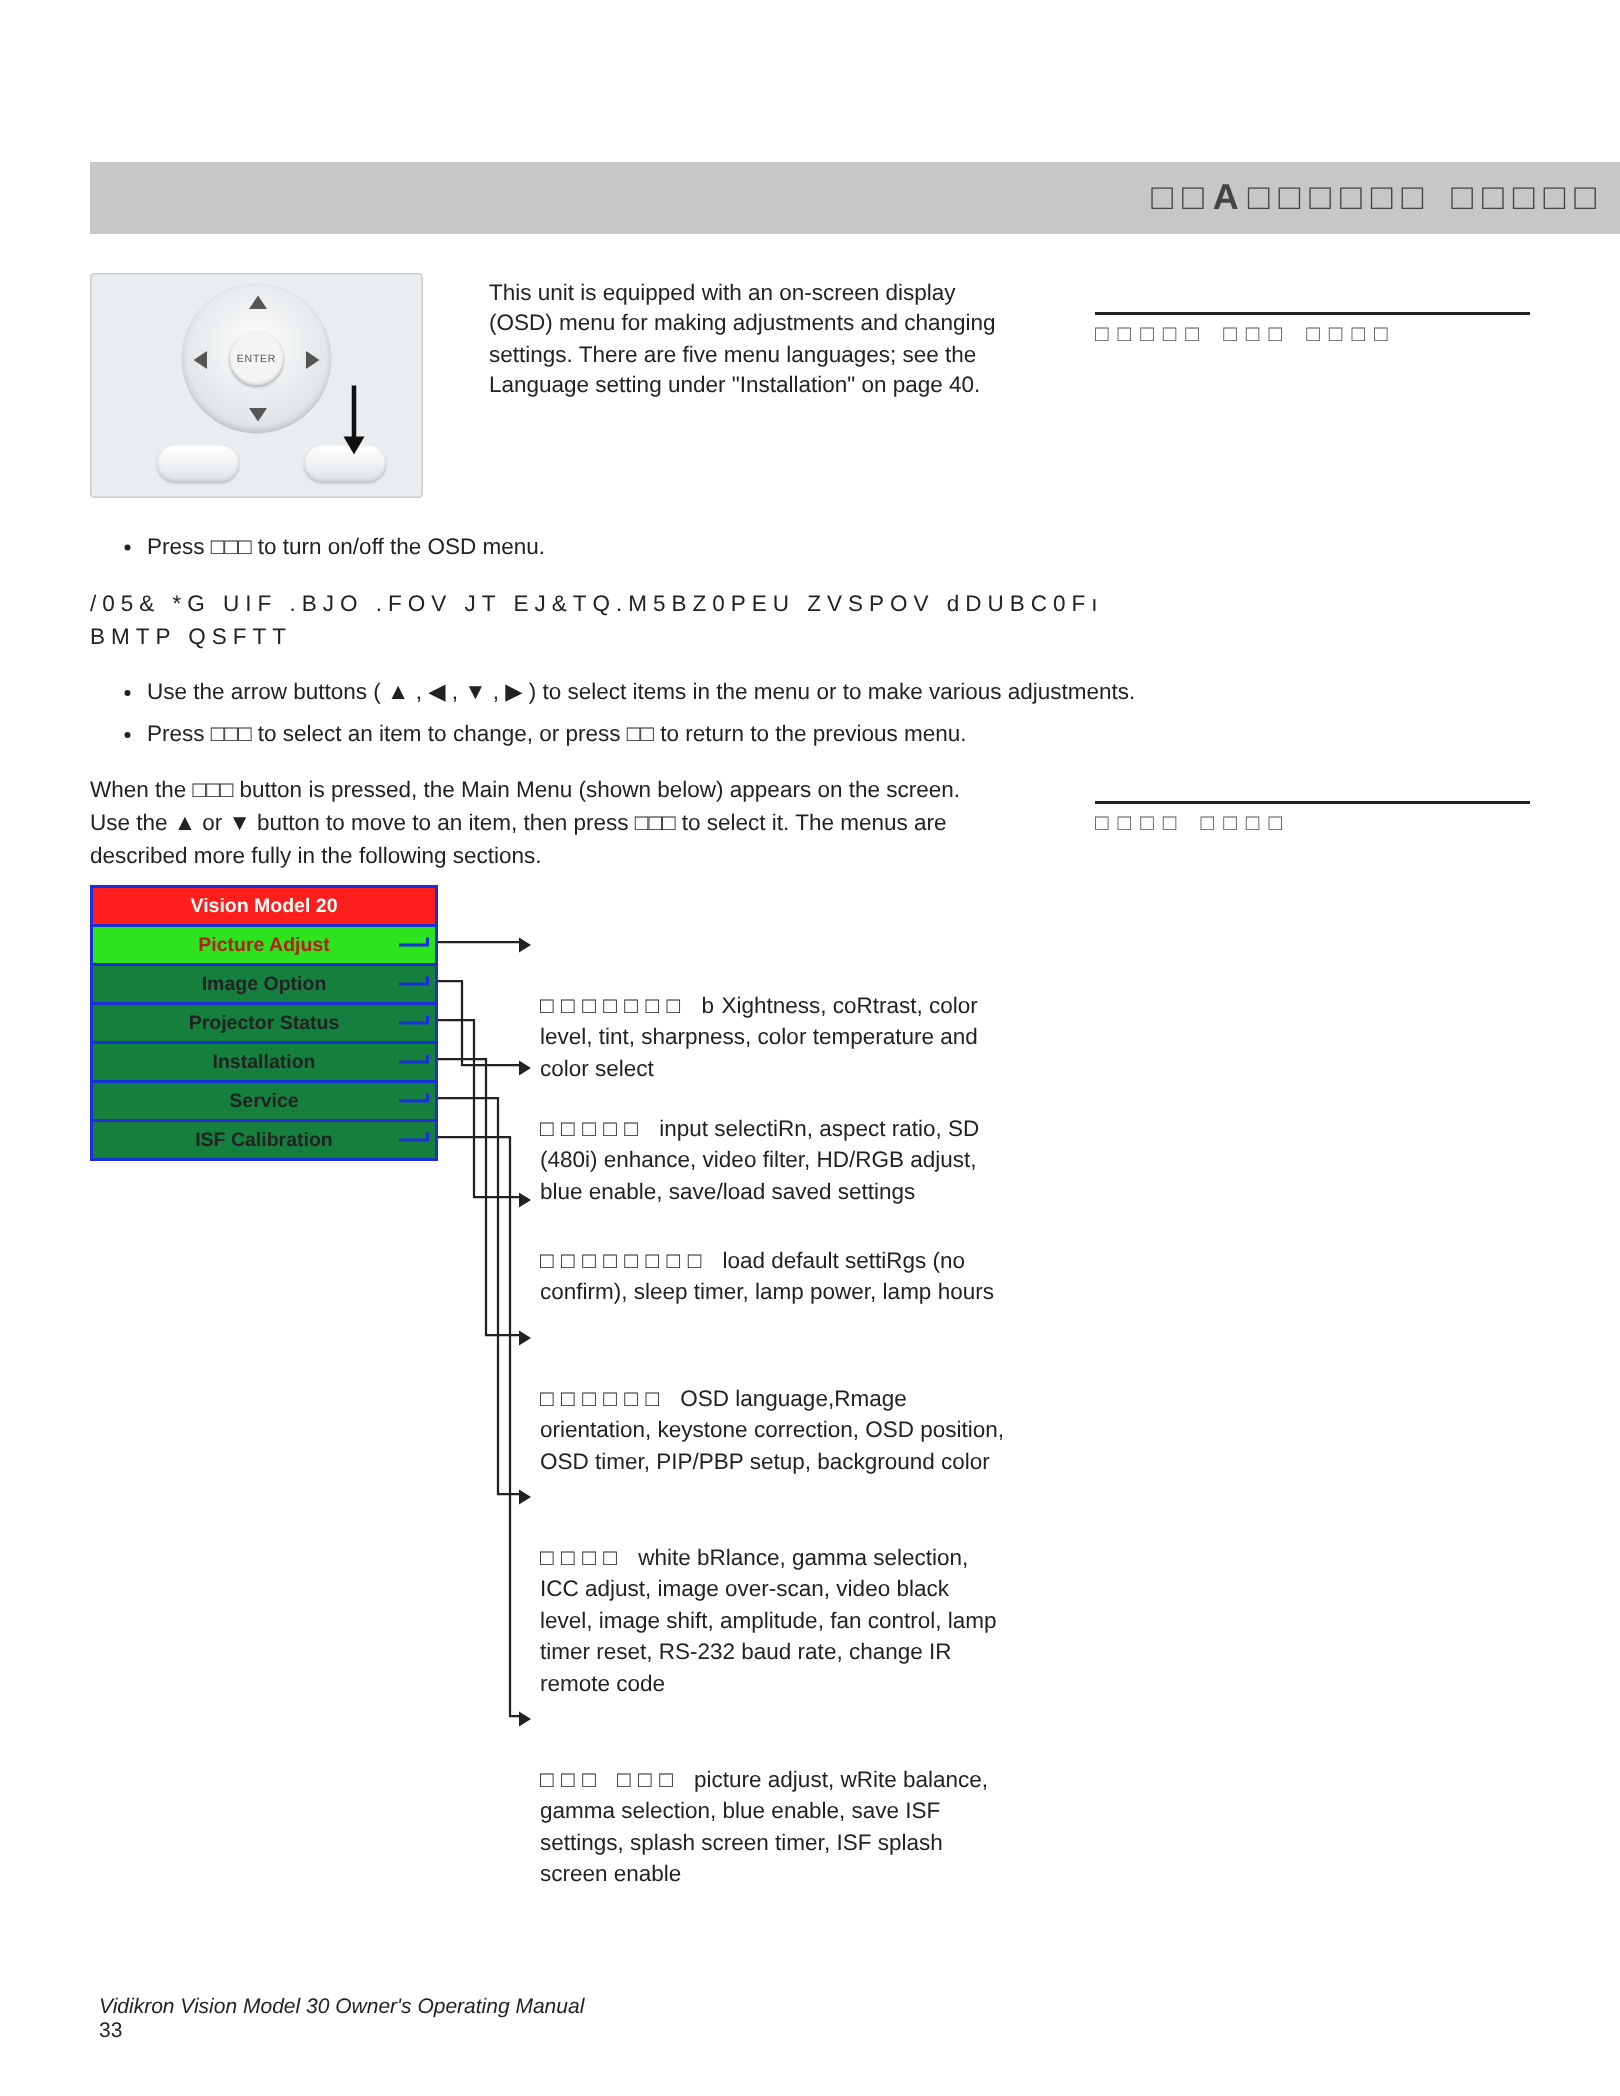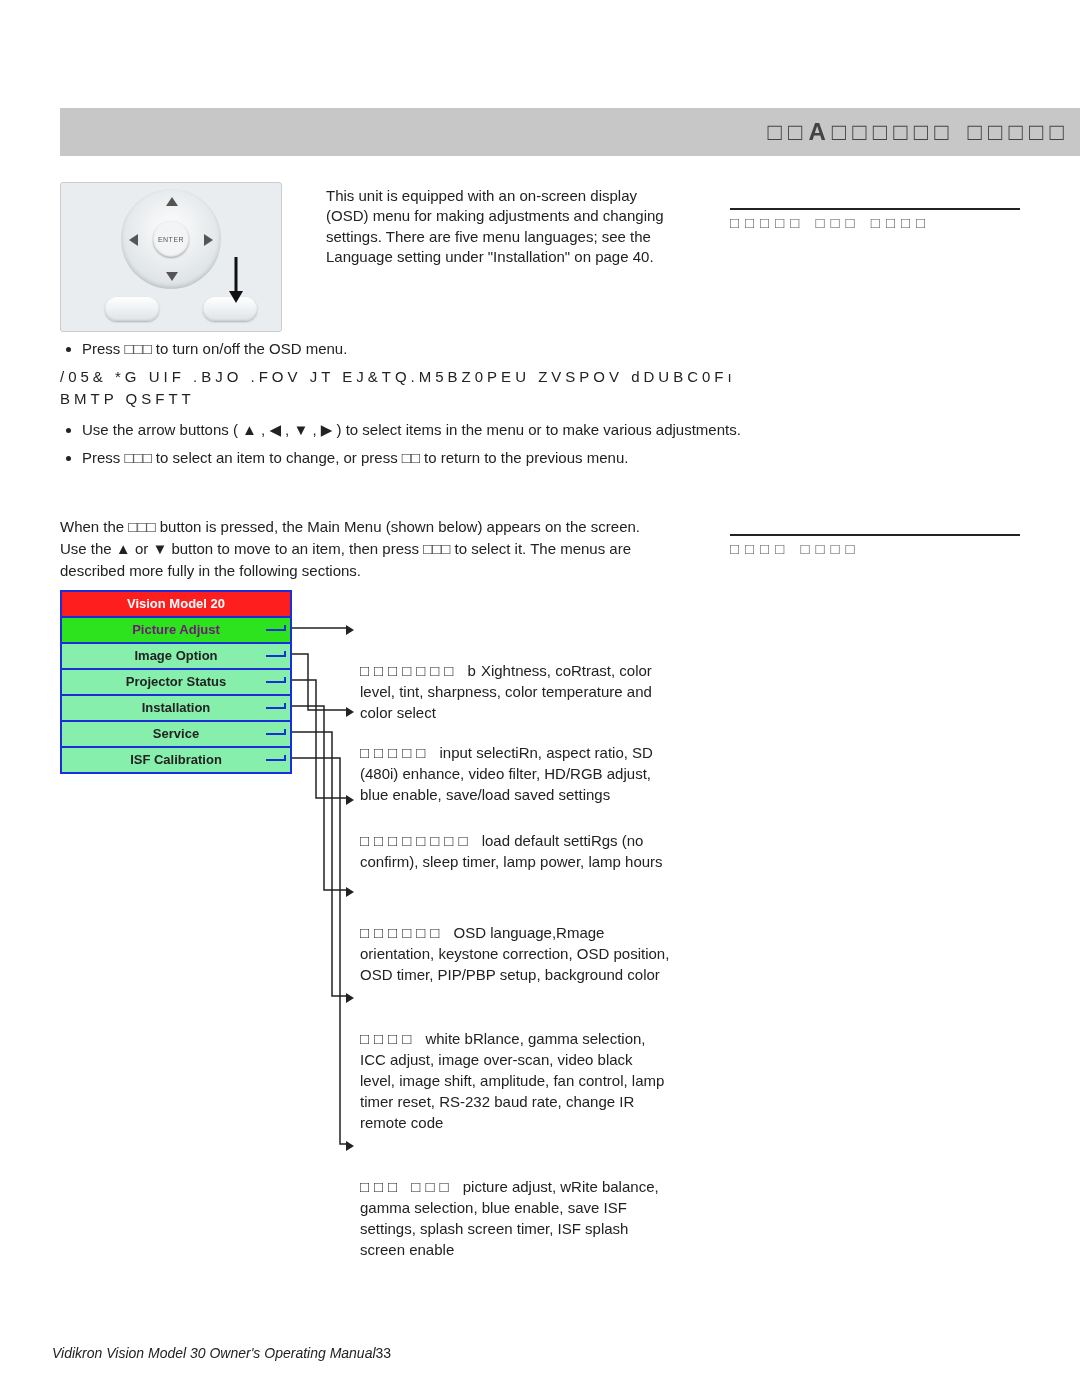--- a/index.html
+++ b/index.html
@@ -168,31 +168,31 @@
   width: 232px;
   font-size: 13px;
   font-weight: 700;
 }
 .menu .row {
   height: 24px;
   line-height: 24px;
   border: 2px solid #1a2fd8;
   border-top: none;
   text-align: center;
-  background: #86efac;
+  background: #15803d;
   position: relative;
 }
 .menu .row.first {
   border-top: 2px solid #1a2fd8;
   background: #ff1e1e;
   color: #fff;
 }
 .menu .row.sel {
   background: #2de31e;
-  color: #701a75;
+  color: #b91c1c;
 }
 .menu .row .tick {
   position: absolute;
   right: 4px;
   top: 4px;
   width: 20px;
   height: 16px;
 }
 .menu .row .tick::before,
 .menu .row .tick::after {
@@ -224,29 +224,30 @@
 }
 
 .connector {
   position: absolute;
   pointer-events: none;
 }
 
 .footer {
   position: absolute;
   bottom: 36px;
-  left: 52px;
+  left: 66px;
   right: 60px;
   display: flex;
   justify-content: flex-start;
   font-size: 14px;
+  flex-direction: column;
 }
 .footer .title { font-style: italic; }
 
-ul { margin: 0; padding-left: 22px; }
+ul { margin: 16px; padding-left: 22px; }
 </style>
 </head>
 <body>
 
 <div class="page">
 
   <div class="header-bar">
     <span>□□A□□□□□□ □□□□□</span>
   </div>
 

